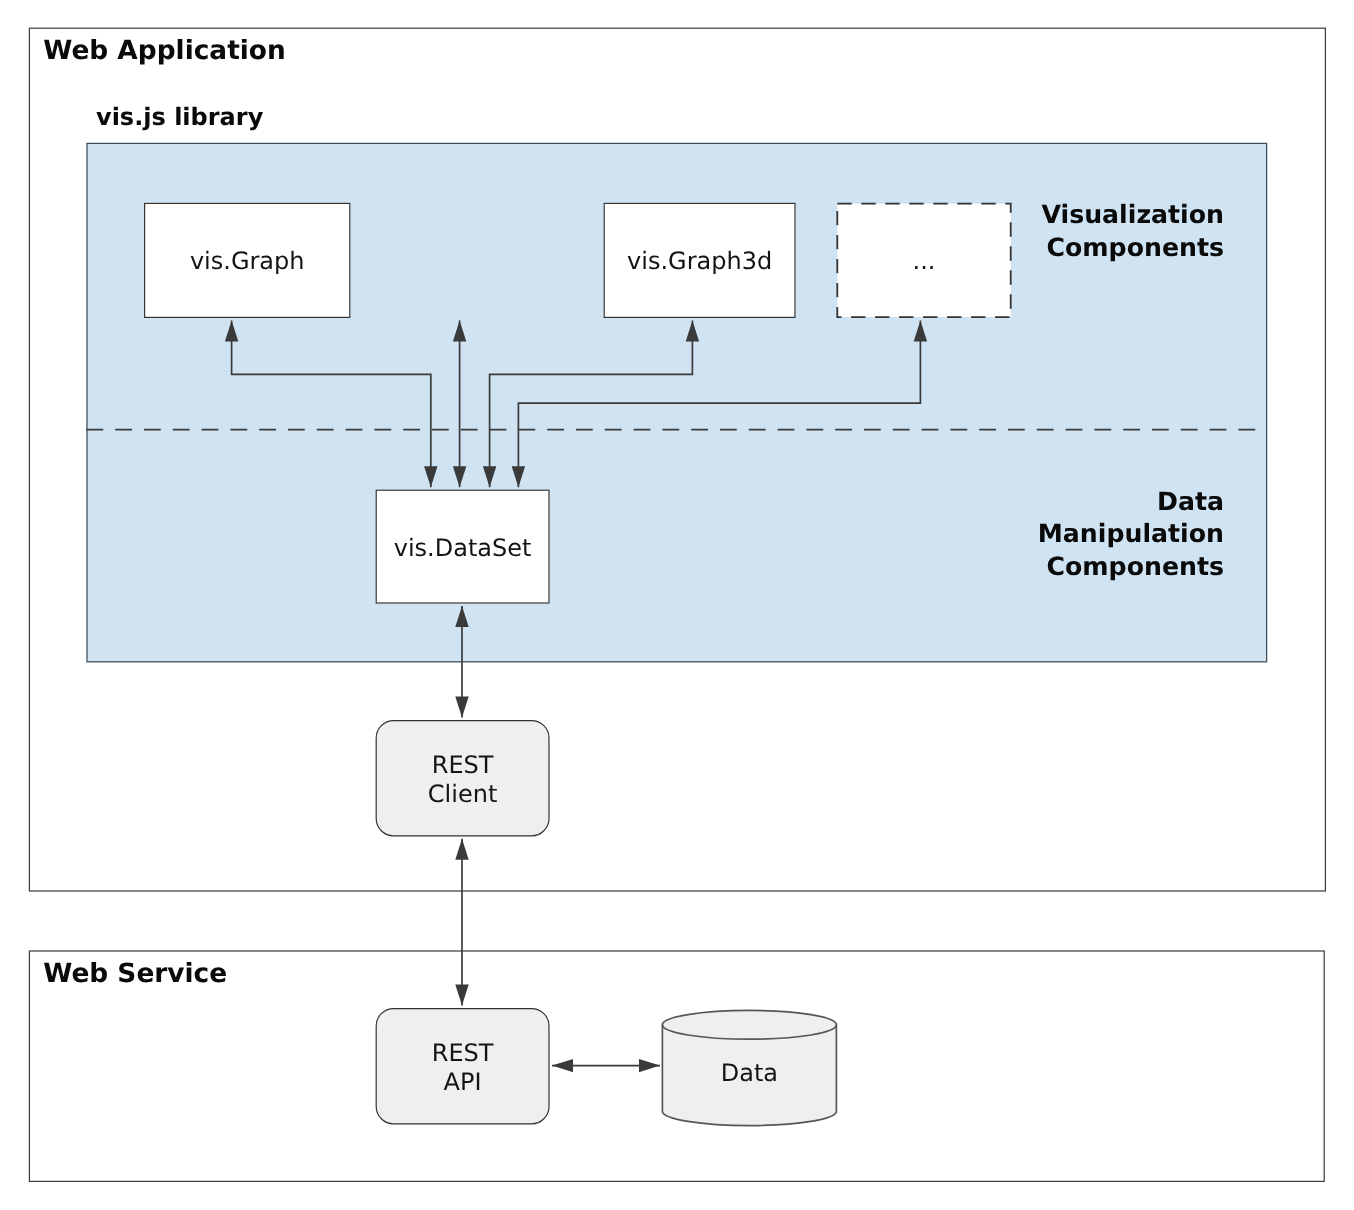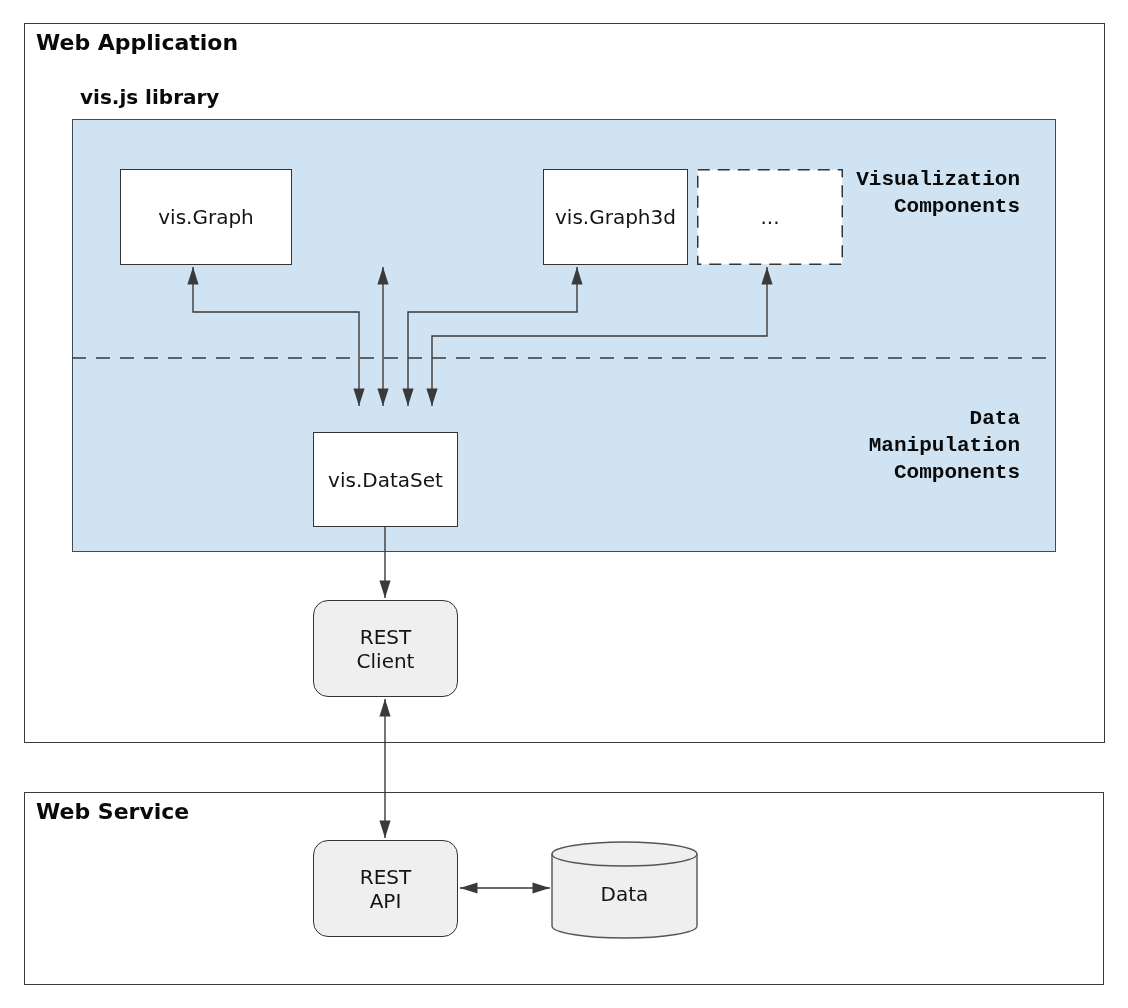--- a/index.html
+++ b/index.html
@@ -68,21 +68,20 @@
   .side-label {
     position: absolute;
     width: 170px;
     text-align: right;
     font-size: 21px;
     line-height: 27px;
     font-weight: bold;
     color: #0a0a0a;
     white-space: pre-line;
     z-index: 3;
-    font-family: Liberation Mono, monospace;
   }
   #db-label {
     position: absolute;
     left: 552px; top: 850px; width: 145px; height: 88px;
     display: flex; align-items: center; justify-content: center;
     font-size: 20px;
     z-index: 3;
   }
 </style>
 </head>
@@ -118,30 +117,30 @@
     <path d="M385,699 V838" fill="none" stroke="#3a3a3a" stroke-width="1.4" marker-start="url(#ah)" marker-end="url(#ah)"></path>
     <path d="M460,888 H550" fill="none" stroke="#3a3a3a" stroke-width="1.4" marker-start="url(#ah)" marker-end="url(#ah)"></path>
 
     <g>
       <path d="M552,854 A72.5,12 0 0 1 697,854 L697,926 A72.5,12 0 0 1 552,926 Z" fill="#efefef" stroke="#555555" stroke-width="1.4"></path>
       <path d="M552,854 A72.5,12 0 0 0 697,854" fill="none" stroke="#555555" stroke-width="1.4"></path>
     </g>
   </svg>
 
   <div class="node" style="left:120px; top:169px; width:172px; height:96px;">vis.Graph</div>
-  <div class="node" style="left:503px; top:169px; width:145px; height:96px;margin-left:40px;">vis.Graph3d</div>
+  <div class="node" style="left:503px; top:169px; width:160px; height:96px;">vis.Graph3d</div>
   <div class="node ghost" style="left:697px; top:169px; width:146px; height:96px;">...</div>
 
   <div class="side-label" style="left:850px; top:166px;">Visualization
 Components</div>
   <div class="side-label" style="left:850px; top:405px;">Data
 Manipulation
 Components</div>
 
-  <div class="node" style="left:313px; top:408px; width:145px; height:95px;margin-top:24px;">vis.DataSet</div>
+  <div class="node" style="left:313px; top:408px; width:145px; height:95px;">vis.DataSet</div>
 
   <div class="node gray" style="left:313px; top:600px; width:145px; height:97px;">REST
 Client</div>
   <div class="node gray" style="left:313px; top:840px; width:145px; height:97px;">REST
 API</div>
 
   <div id="db-label">Data</div>
 
 </div>
 

